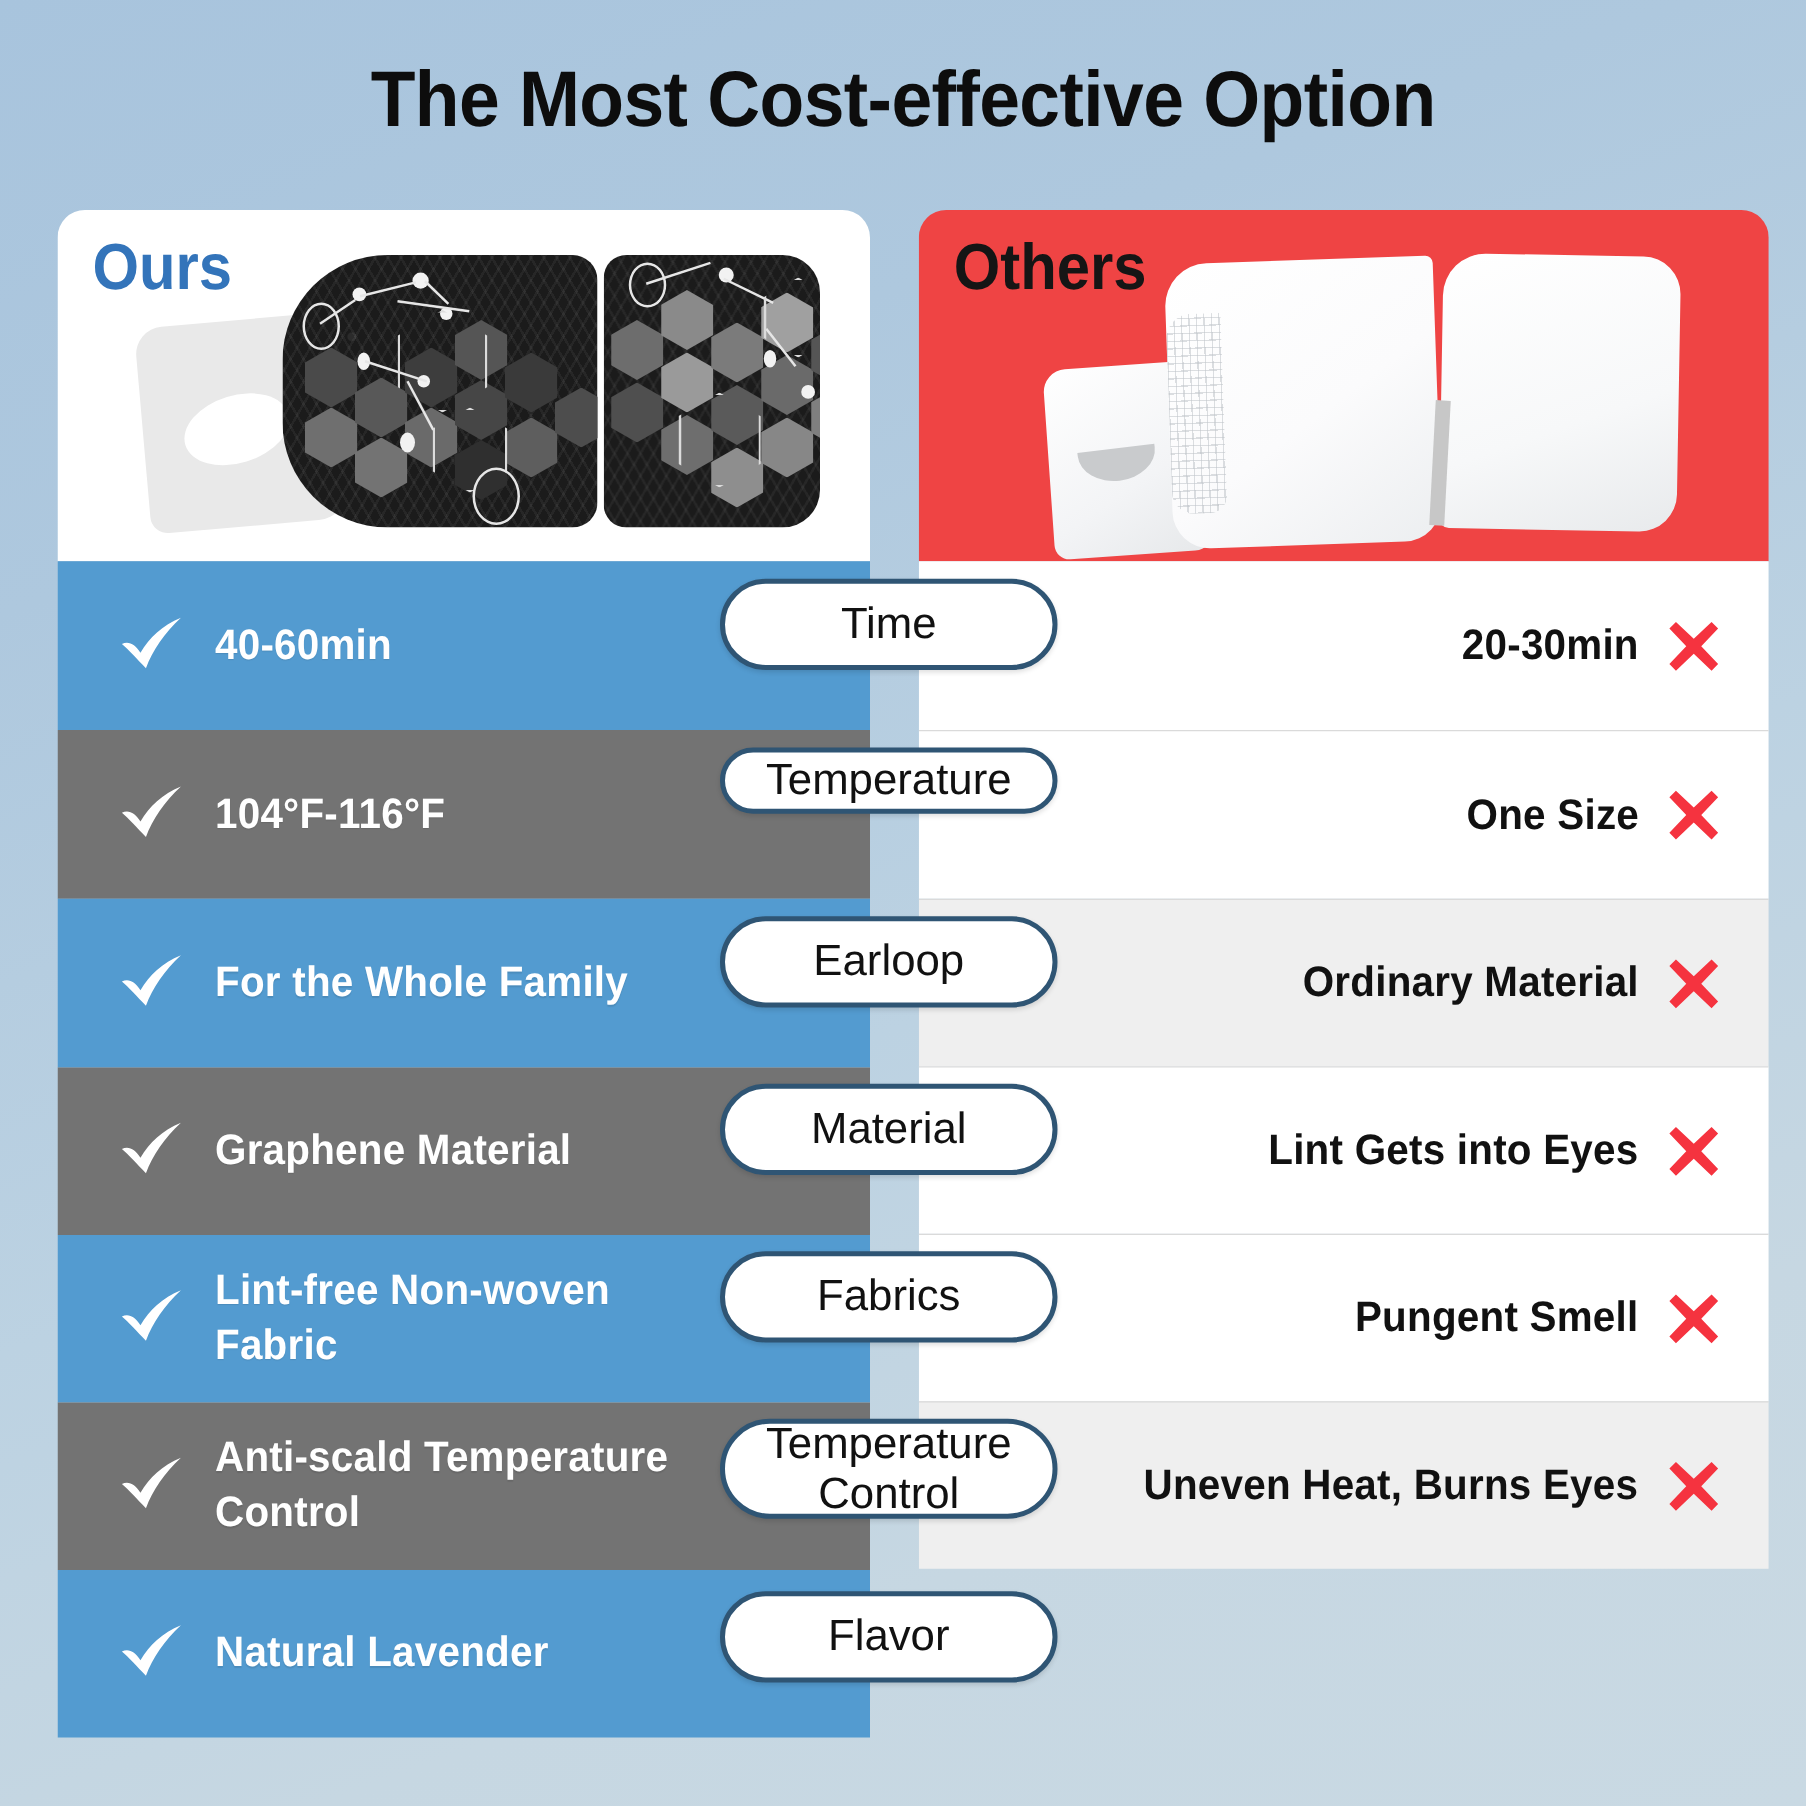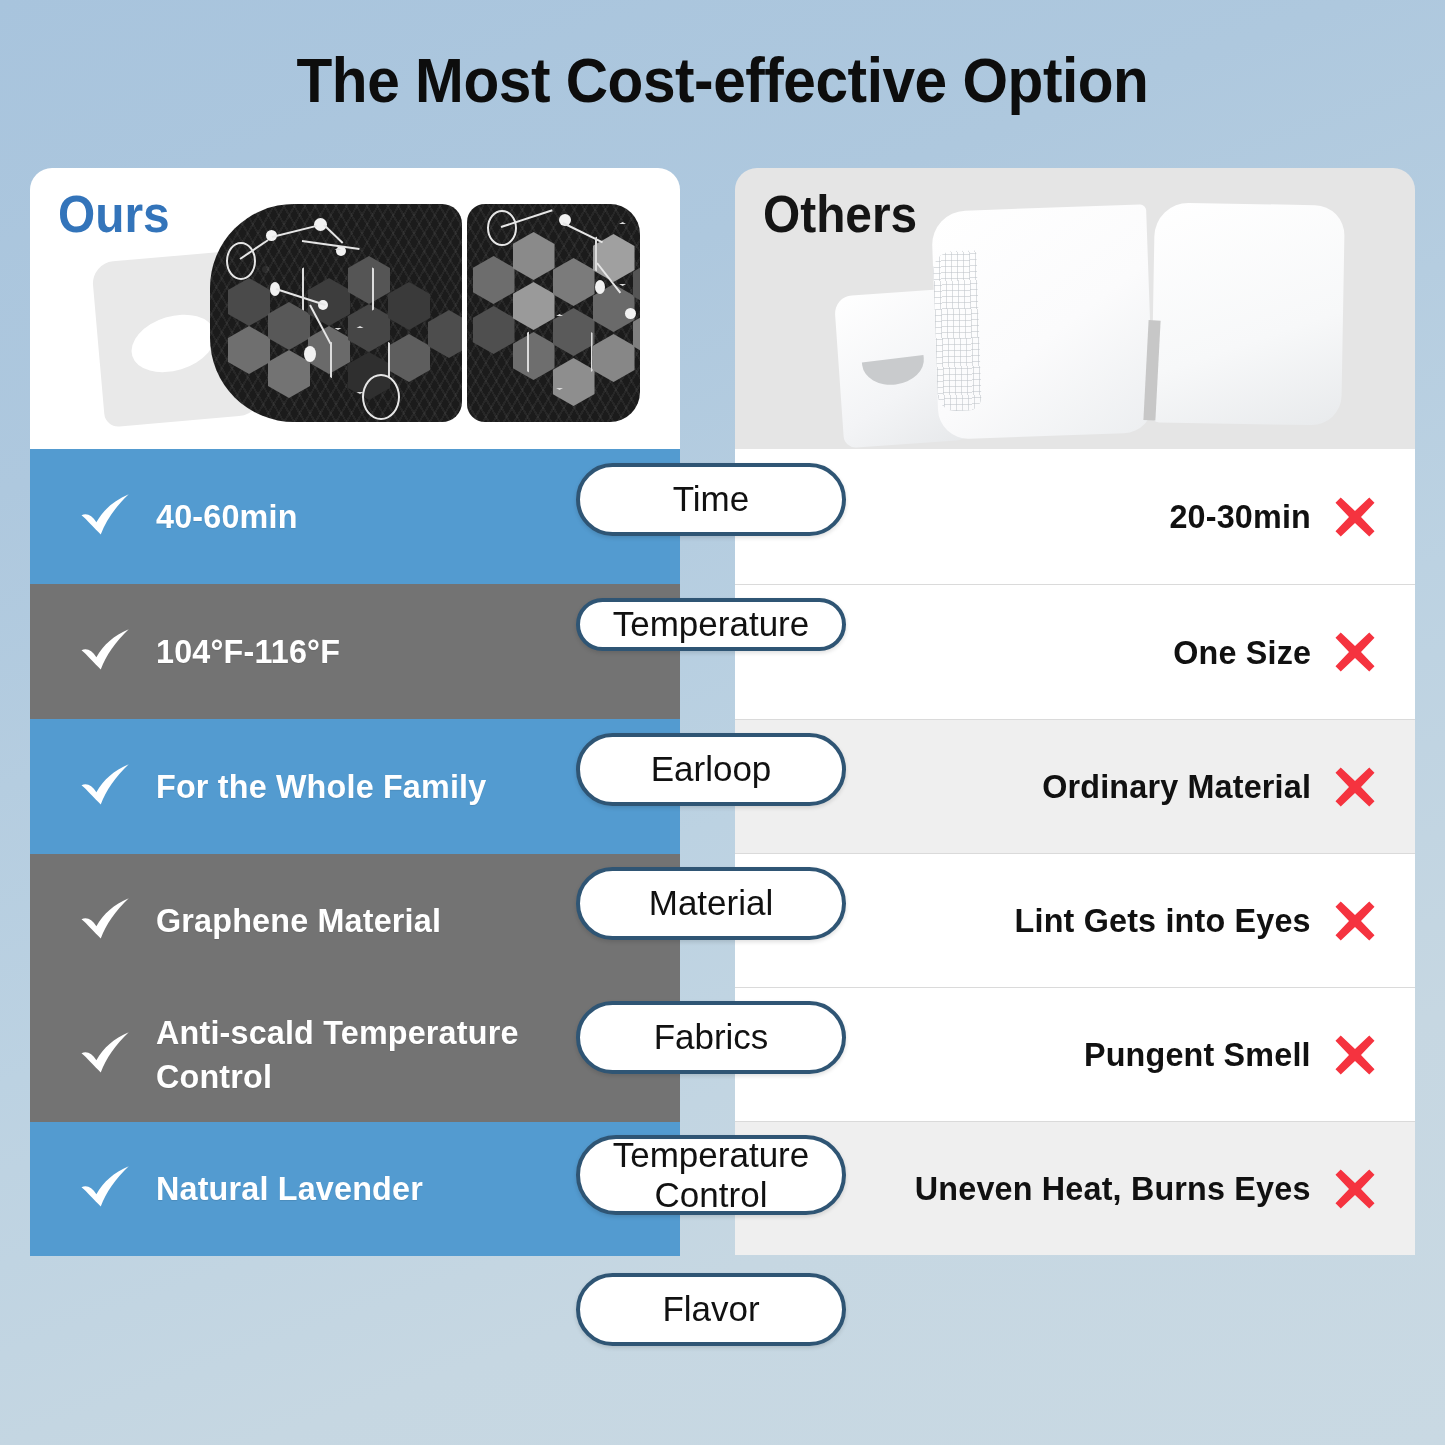--- a/index.html
+++ b/index.html
@@ -41,31 +41,31 @@
   .col {
     position: absolute;
     top: 0;
     width: 650px;
     height: 1245px;
     border-radius: 22px;
     overflow: hidden;
     display: flex;
     flex-direction: column;
   }
-  .col-ours  { left: 0px; }
+  .col-ours  { left: 16px; }
   .col-other { left: 705px; width: 680px; }
 
   
   .card-head {
     position: relative;
     height: 281px;
     flex: 0 0 281px;
   }
   .head-ours  { background: #ffffff; }
-  .head-other { background: #e5e5e5; }
+  .head-other { background: #ef4444; }
 
   .head-label {
     position: absolute;
     left: 28px;
     top: 16px;
     font-size: 52px;
     font-weight: bold;
     transform: scaleX(0.92);
     transform-origin: left center;
     z-index: 3;
@@ -412,20 +412,26 @@
       <div class="ours-text">For the Whole Family</div>
     </div>
 
     <div class="row h2 dark">
       <svg class="check-icon" viewBox="0 0 64 64">
         <path d="M4 30 C10 27 16 30 21 38 C29 24 41 13 58 6 C43 20 32 36 26 52 C18 44 10 35 4 30 Z" fill="#ffffff"></path>
       </svg>
       <div class="ours-text">Graphene Material</div>
     </div>
 
+    <div class="row h2 light">
+      <svg class="check-icon" viewBox="0 0 64 64">
+        <path d="M4 30 C10 27 16 30 21 38 C29 24 41 13 58 6 C43 20 32 36 26 52 C18 44 10 35 4 30 Z" fill="#ffffff"></path>
+      </svg>
+      <div class="ours-text" style="max-width:400px;">Lint-free Non-woven Fabric</div>
+    </div>
 
     <div class="row h2 dark">
       <svg class="check-icon" viewBox="0 0 64 64">
         <path d="M4 30 C10 27 16 30 21 38 C29 24 41 13 58 6 C43 20 32 36 26 52 C18 44 10 35 4 30 Z" fill="#ffffff"></path>
       </svg>
       <div class="ours-text" style="max-width:440px;">Anti-scald Temperature Control</div>
     </div>
 
     <div class="row h2 light">
       <svg class="check-icon" viewBox="0 0 64 64">

